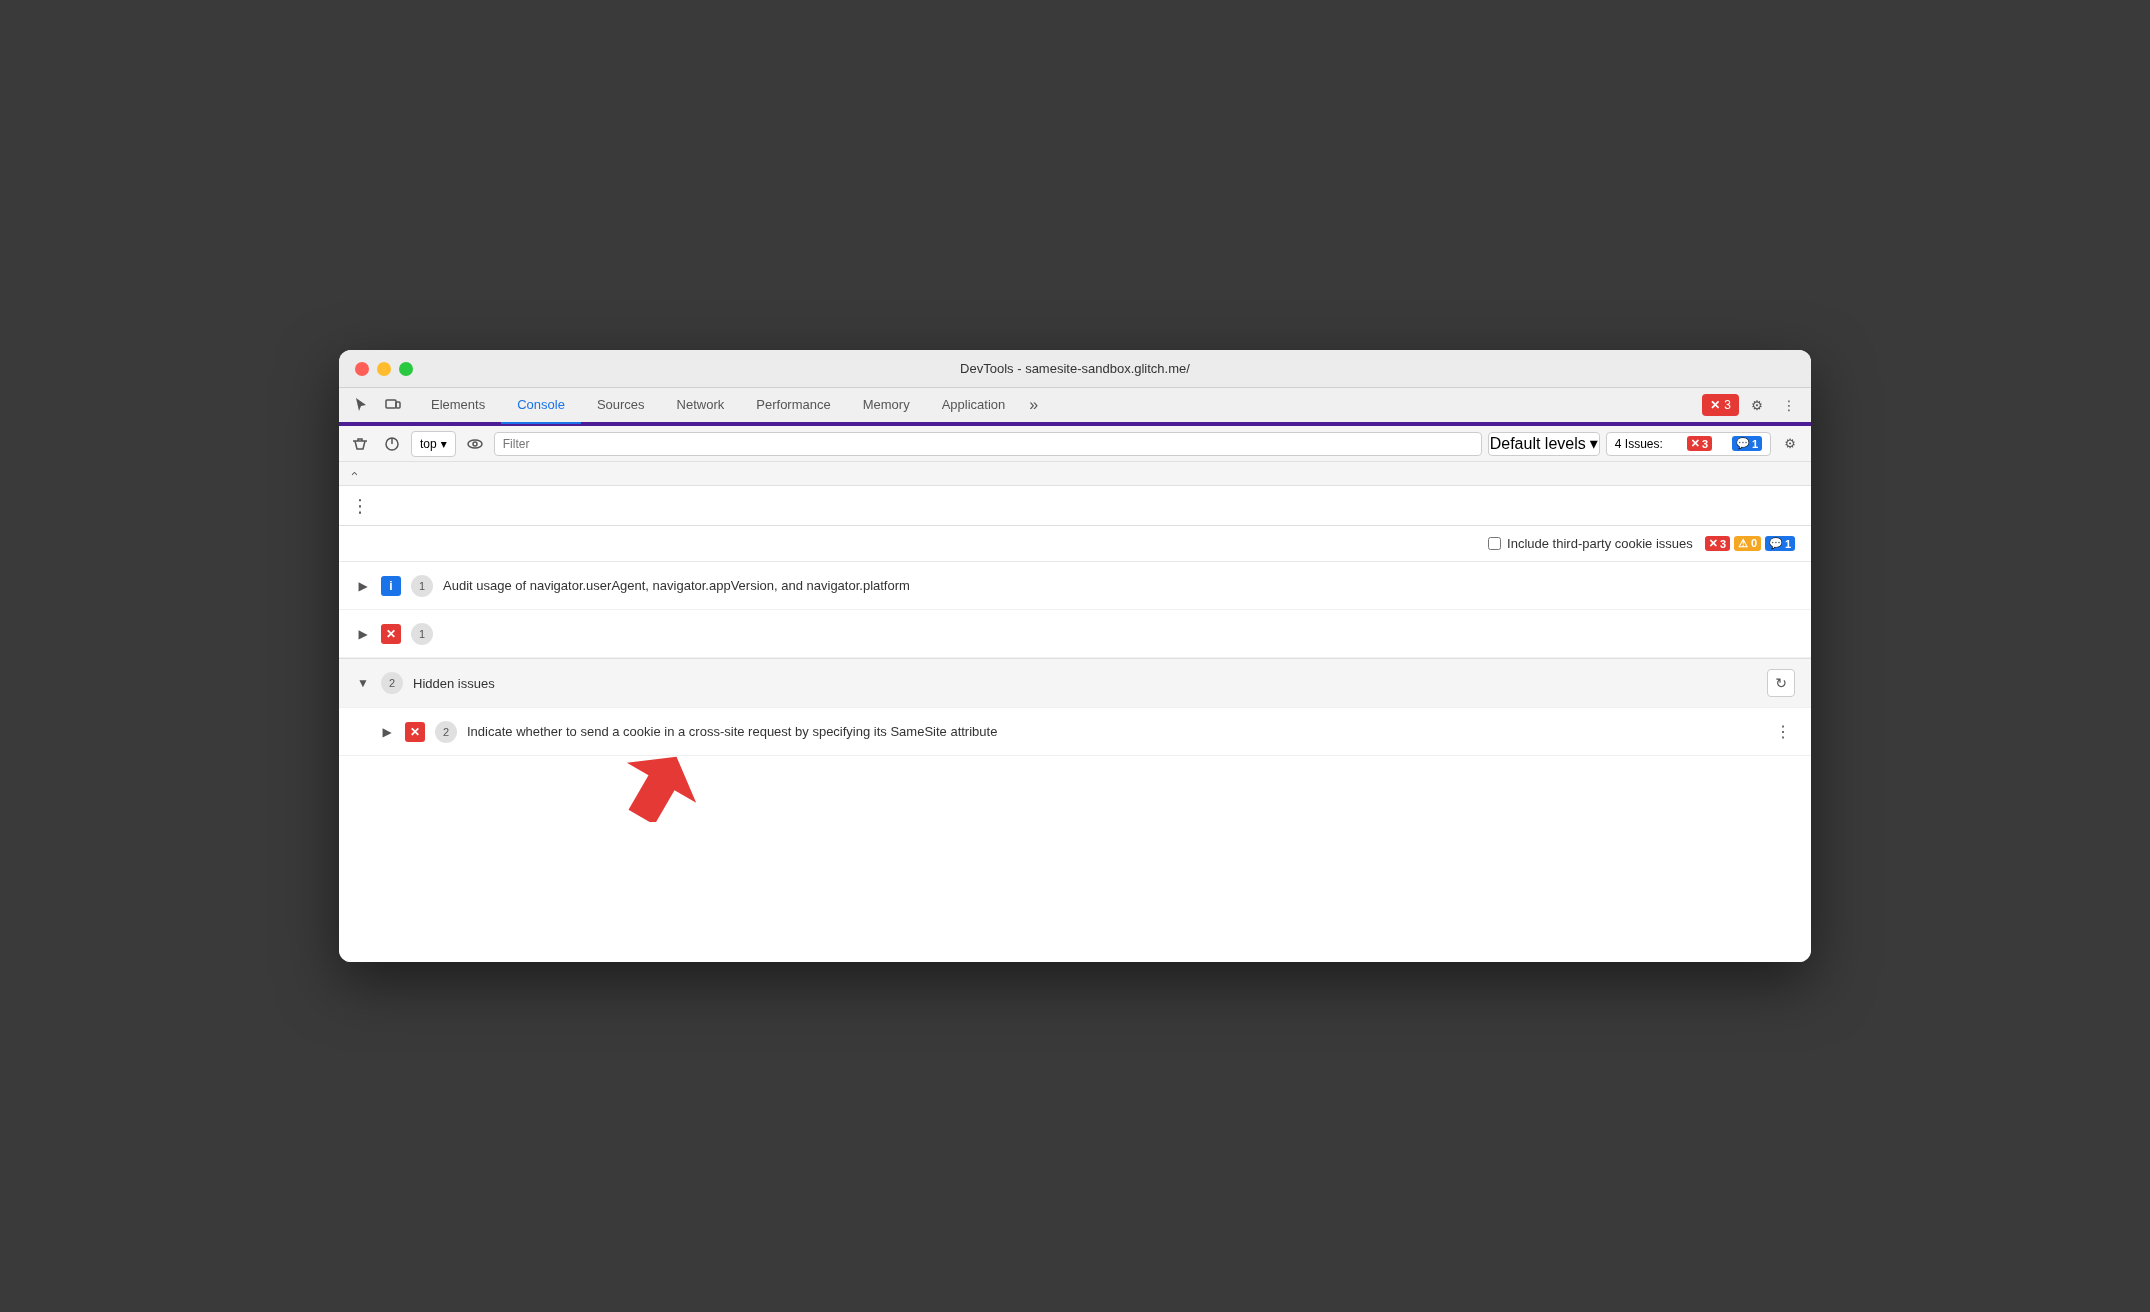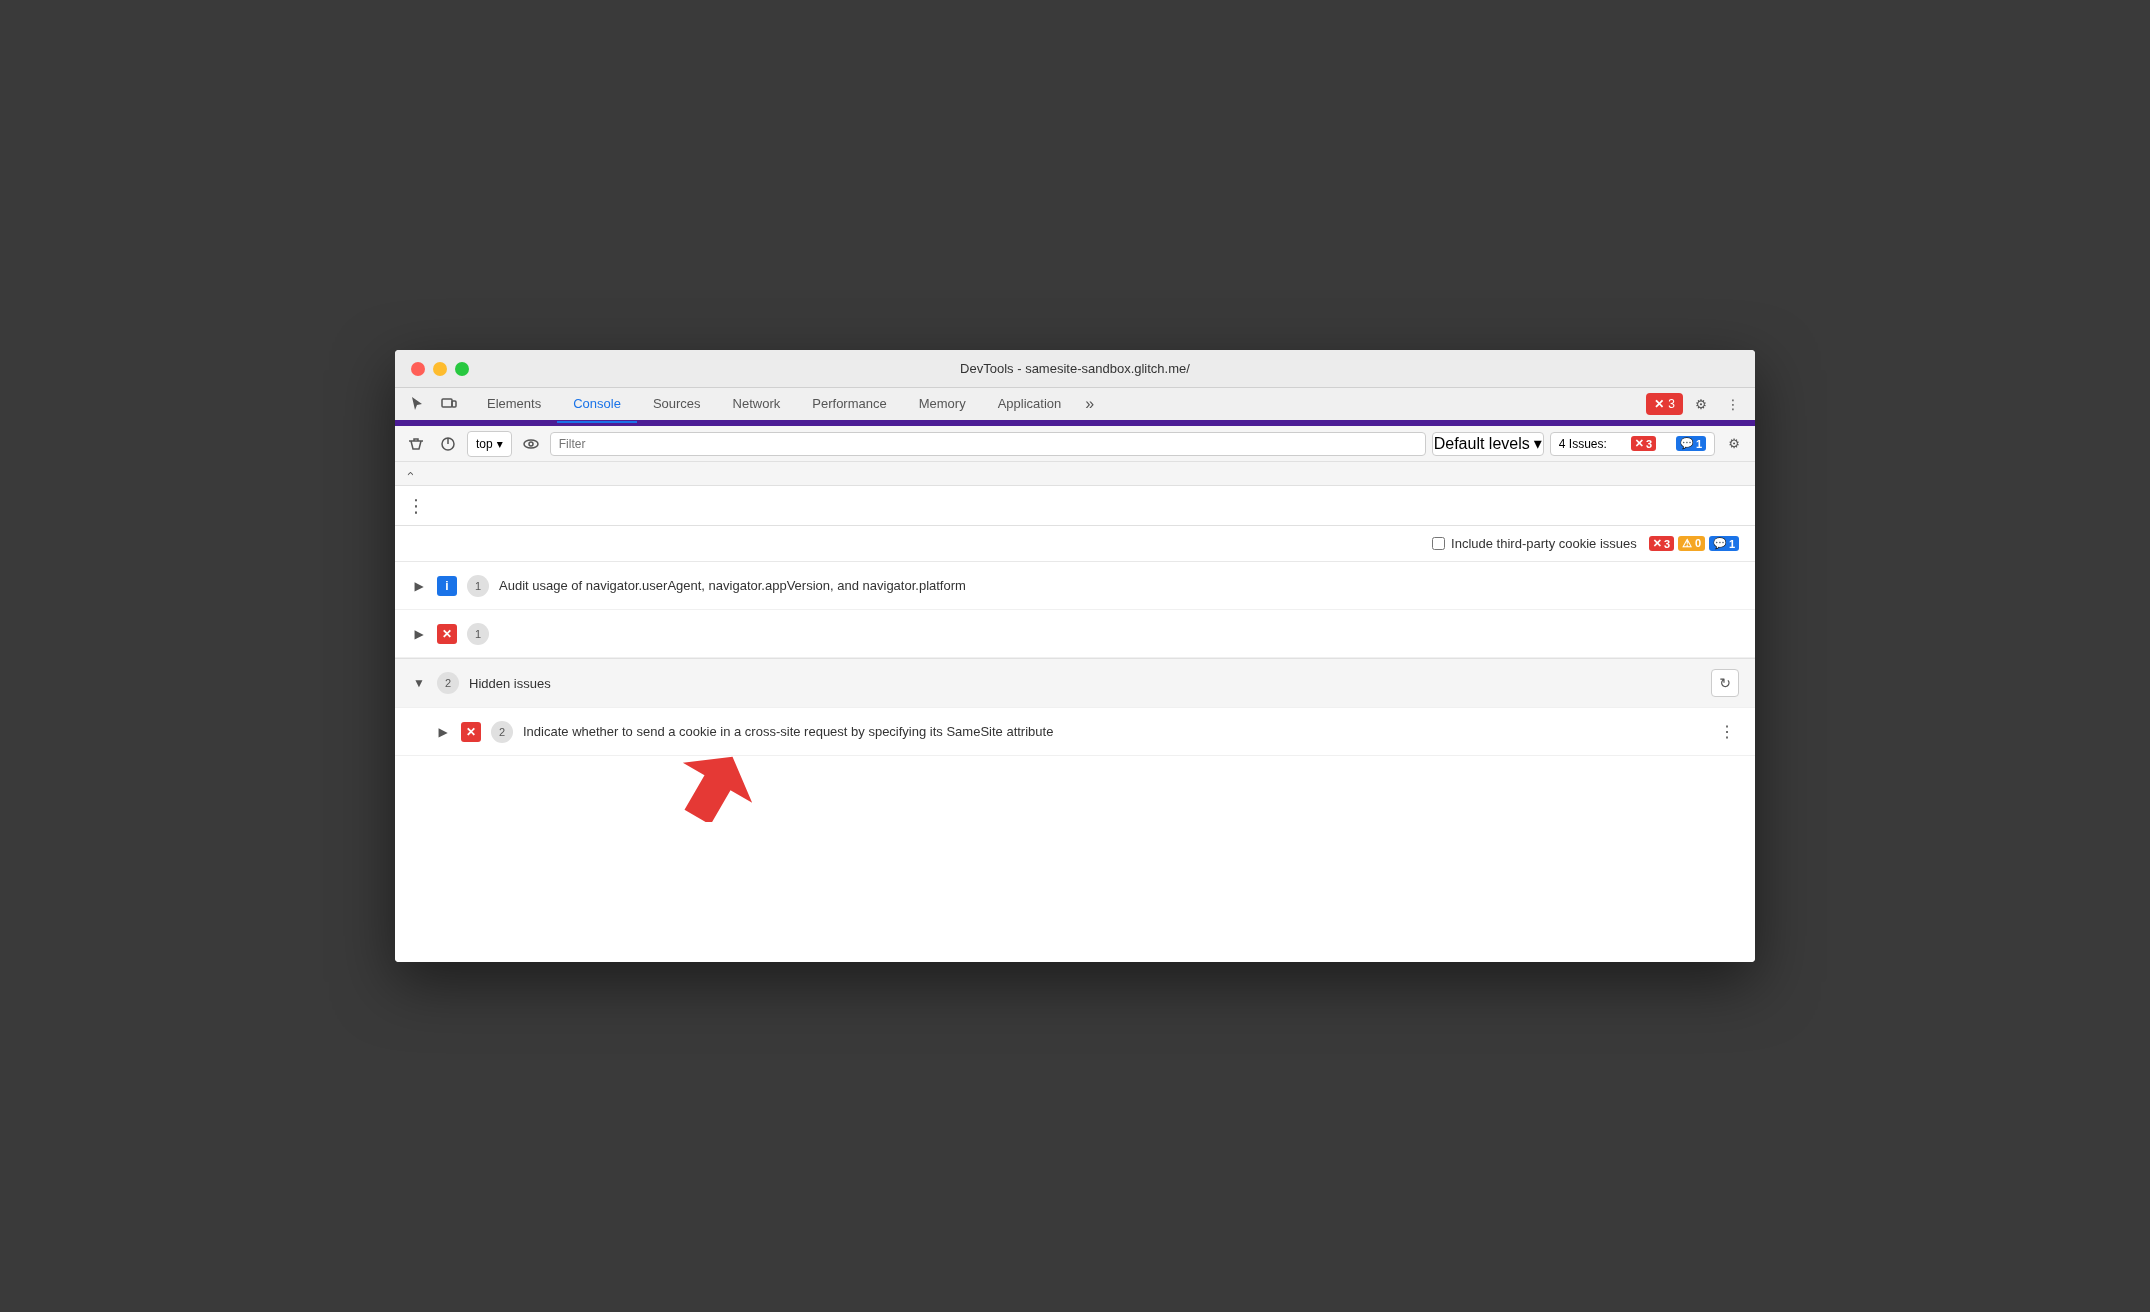--- a/index.html
+++ b/index.html
@@ -6,23 +6,23 @@
     body {
       background: #3a3a3a;
       display: flex;
       justify-content: center;
       align-items: center;
       min-height: 100vh;
       font-family: -apple-system, BlinkMacSystemFont, 'Helvetica Neue', Arial, sans-serif;
     }
 
     .window {
-      width: 1360px;
+      width: 1472px;
       background: #f5f5f5;
-      border-radius: 4px;
+      border-radius: 12px;
       box-shadow: 0 20px 60px rgba(0,0,0,0.5);
       overflow: hidden;
     }
 
     
     .titlebar {
       background: #ececec;
       border-bottom: 1px solid #d0d0d0;
       padding: 0 16px;
       height: 38px;
@@ -49,21 +49,21 @@
     .tb-max { background: #28c840; }
     .titlebar-title {
       font-size: 13px;
       font-weight: 500;
       color: #333;
     }
 
     
     .tabbar {
       background: #f0f0f0;
-      border-bottom: 6px solid #4c1d95;
+      border-bottom: 4px solid #4c1d95;
       display: flex;
       align-items: center;
       padding: 0 8px;
       height: 38px;
     }
     .tab-icons {
       display: flex;
       align-items: center;
       gap: 4px;
       margin-right: 8px;

